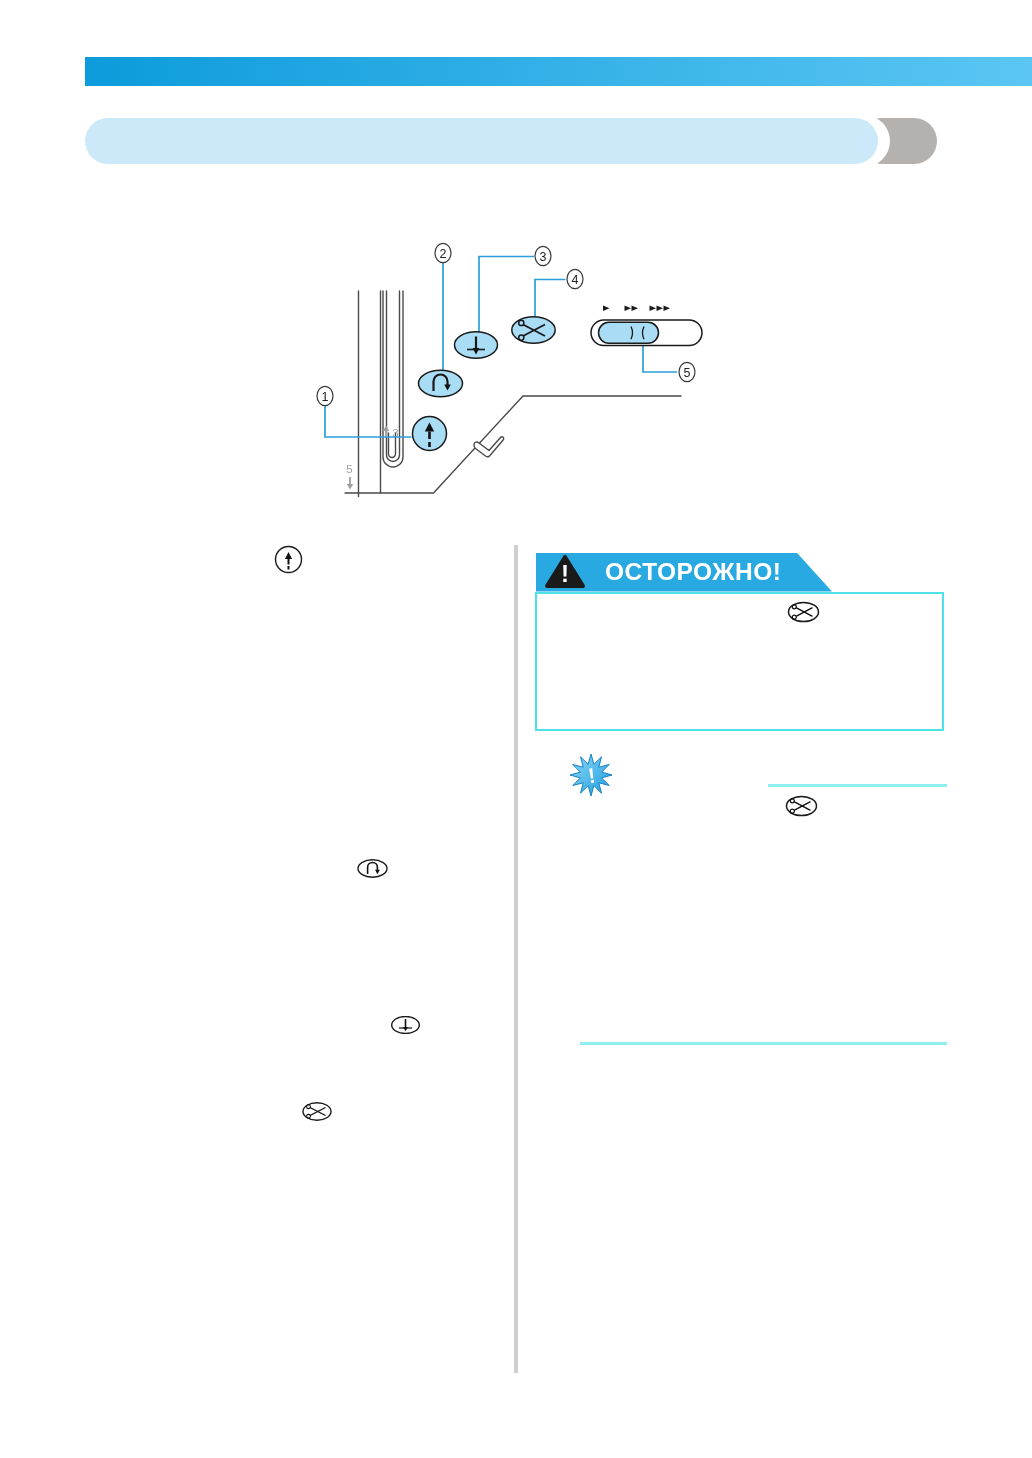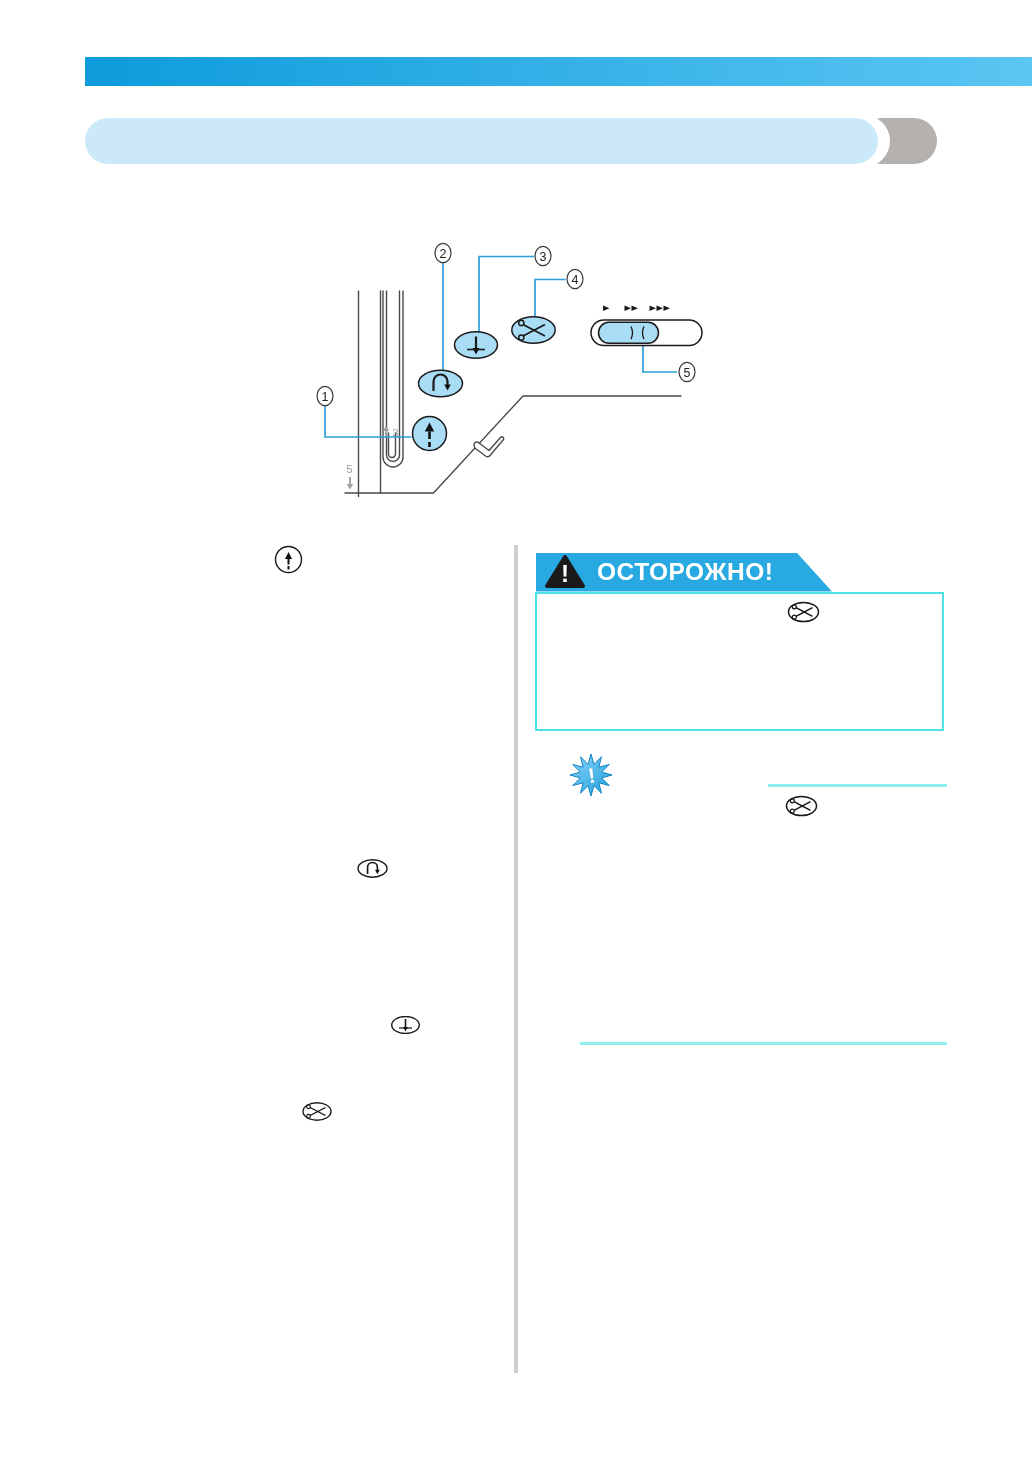--- a/index.html
+++ b/index.html
@@ -17,21 +17,21 @@
   .title-capsule{left:85px;top:118px;width:793px;height:46px;border-radius:23px;background:#CBE9F8;}
 
   
   .divider{left:514px;top:545px;width:3.5px;height:828px;background:#CFCFCF;}
 
   
   .warn-banner{left:536px;top:553px;width:296px;height:38.5px;background:#29A9E1;
     clip-path:polygon(0 0,88.2% 0,100% 100%,0 100%);
     display:flex;align-items:center;}
   .warn-banner .tri{margin-left:8px;flex:0 0 auto;}
-  .warn-title{color:#ffffff;font-size:24.5px;font-weight:bold;letter-spacing:.5px;margin-left:11px;
+  .warn-title{color:#ffffff;font-size:24.5px;font-weight:bold;letter-spacing:.5px;margin-left:19px;
     white-space:nowrap;}
 
   .warn-box{left:535px;top:591.5px;width:405px;height:135px;border:2.2px solid #4DE3E6;background:#fff;}
 
   .note-line{height:3px;background:#8FEFEF;}
   .line1{left:768px;top:784px;width:179px;}
   .line2{left:580px;top:1042px;width:367px;}
 
   svg{display:block;}
   text{font-family:"Liberation Sans",sans-serif;}

